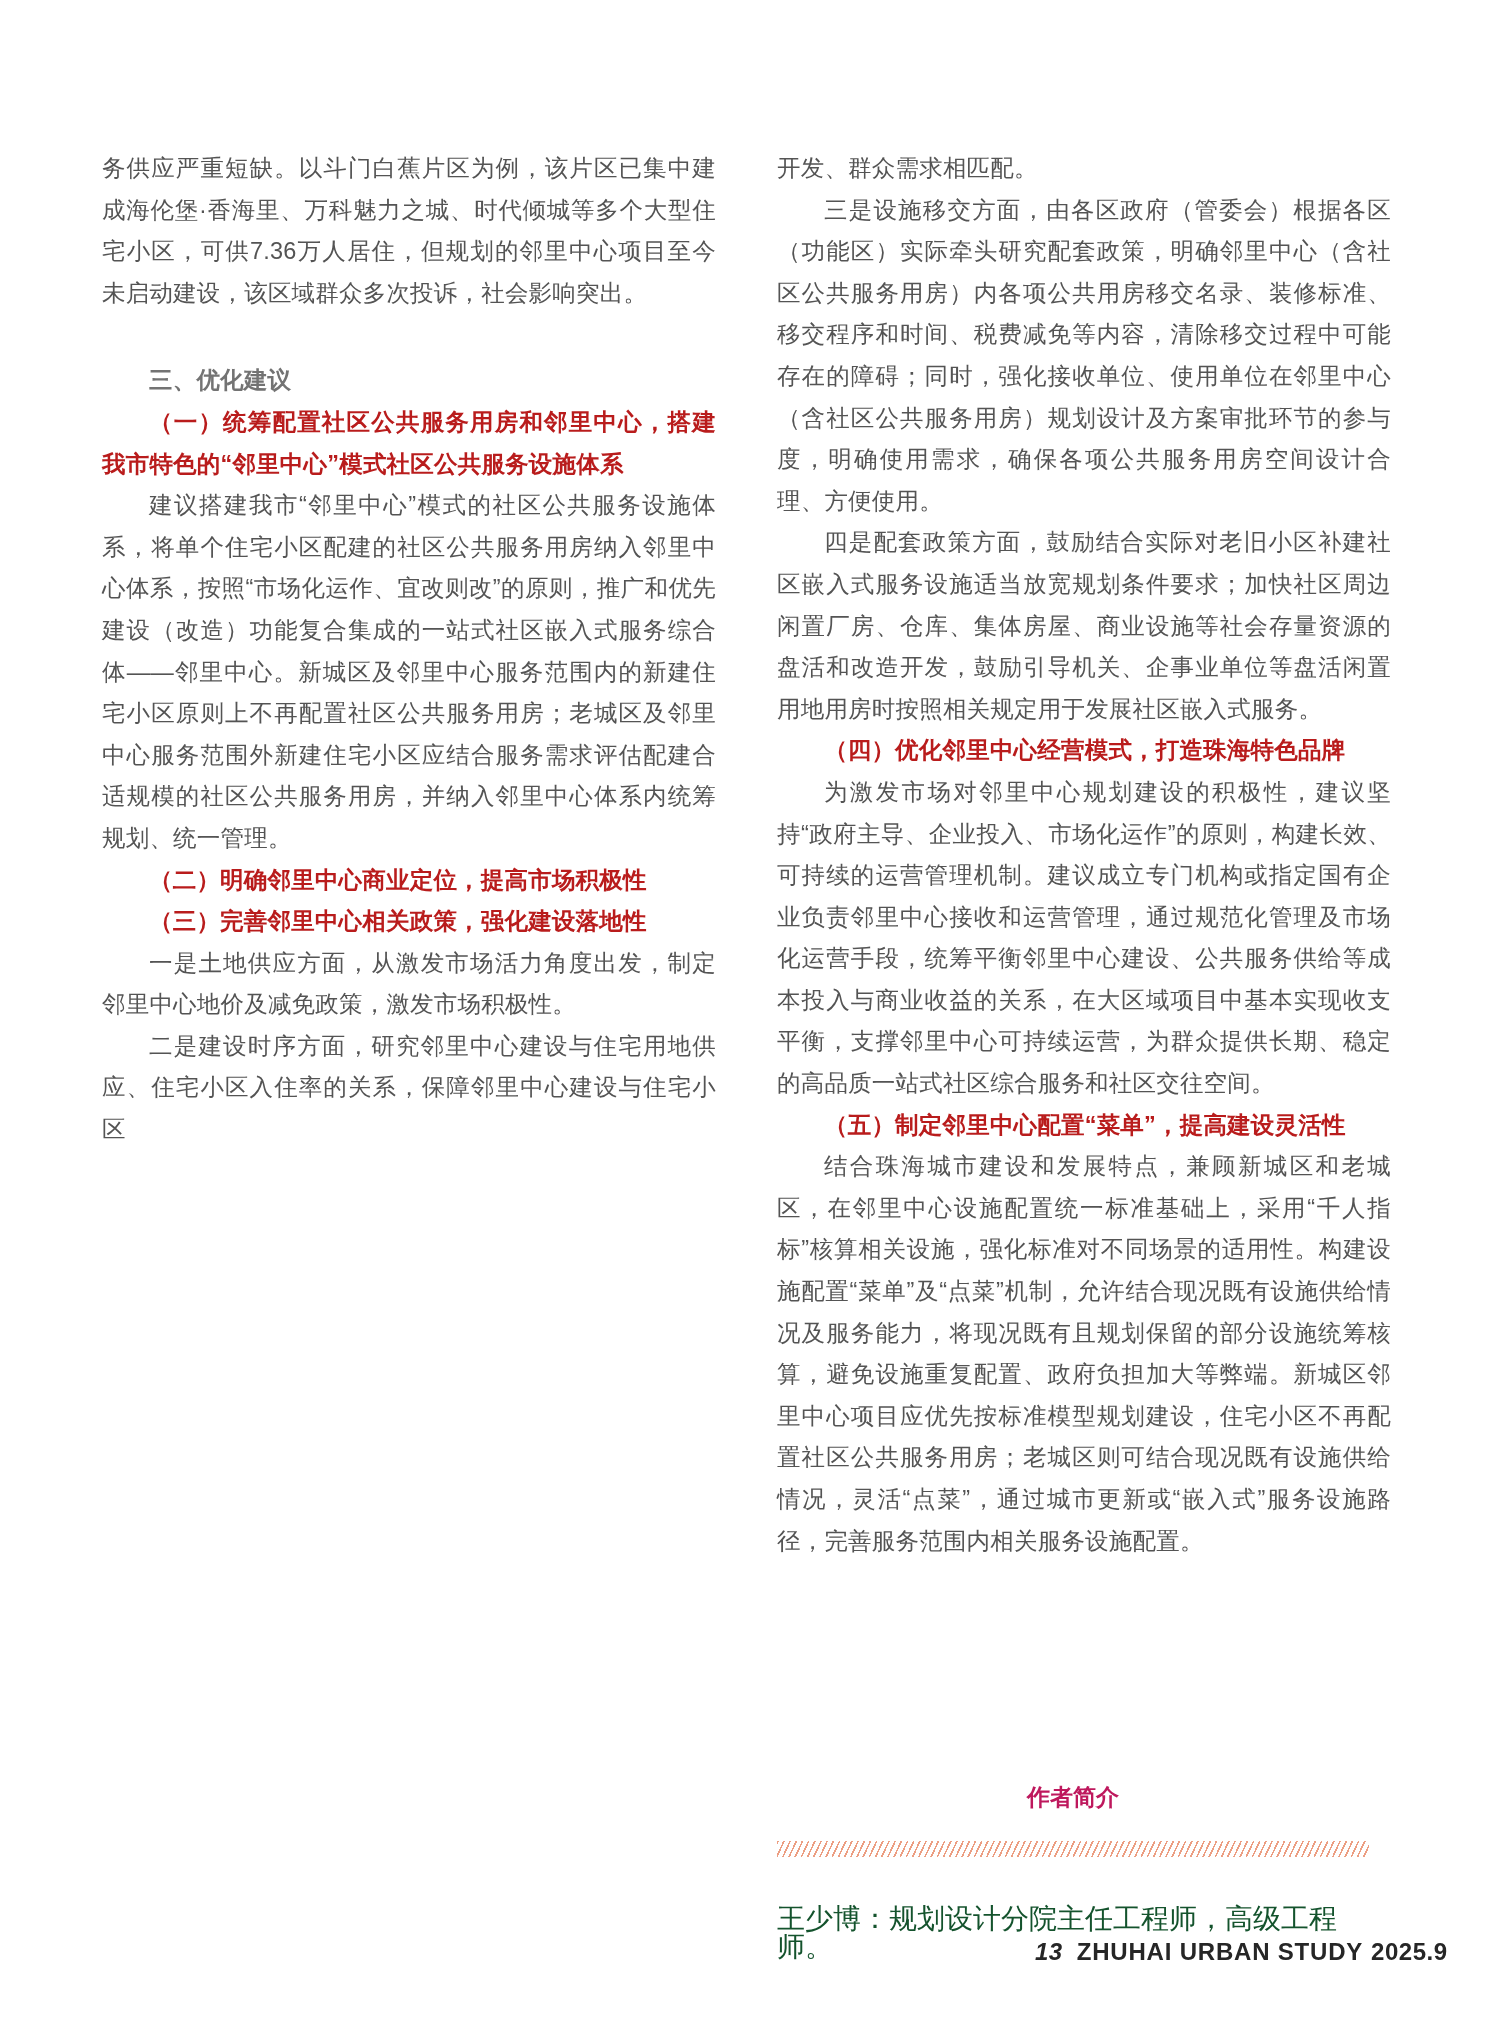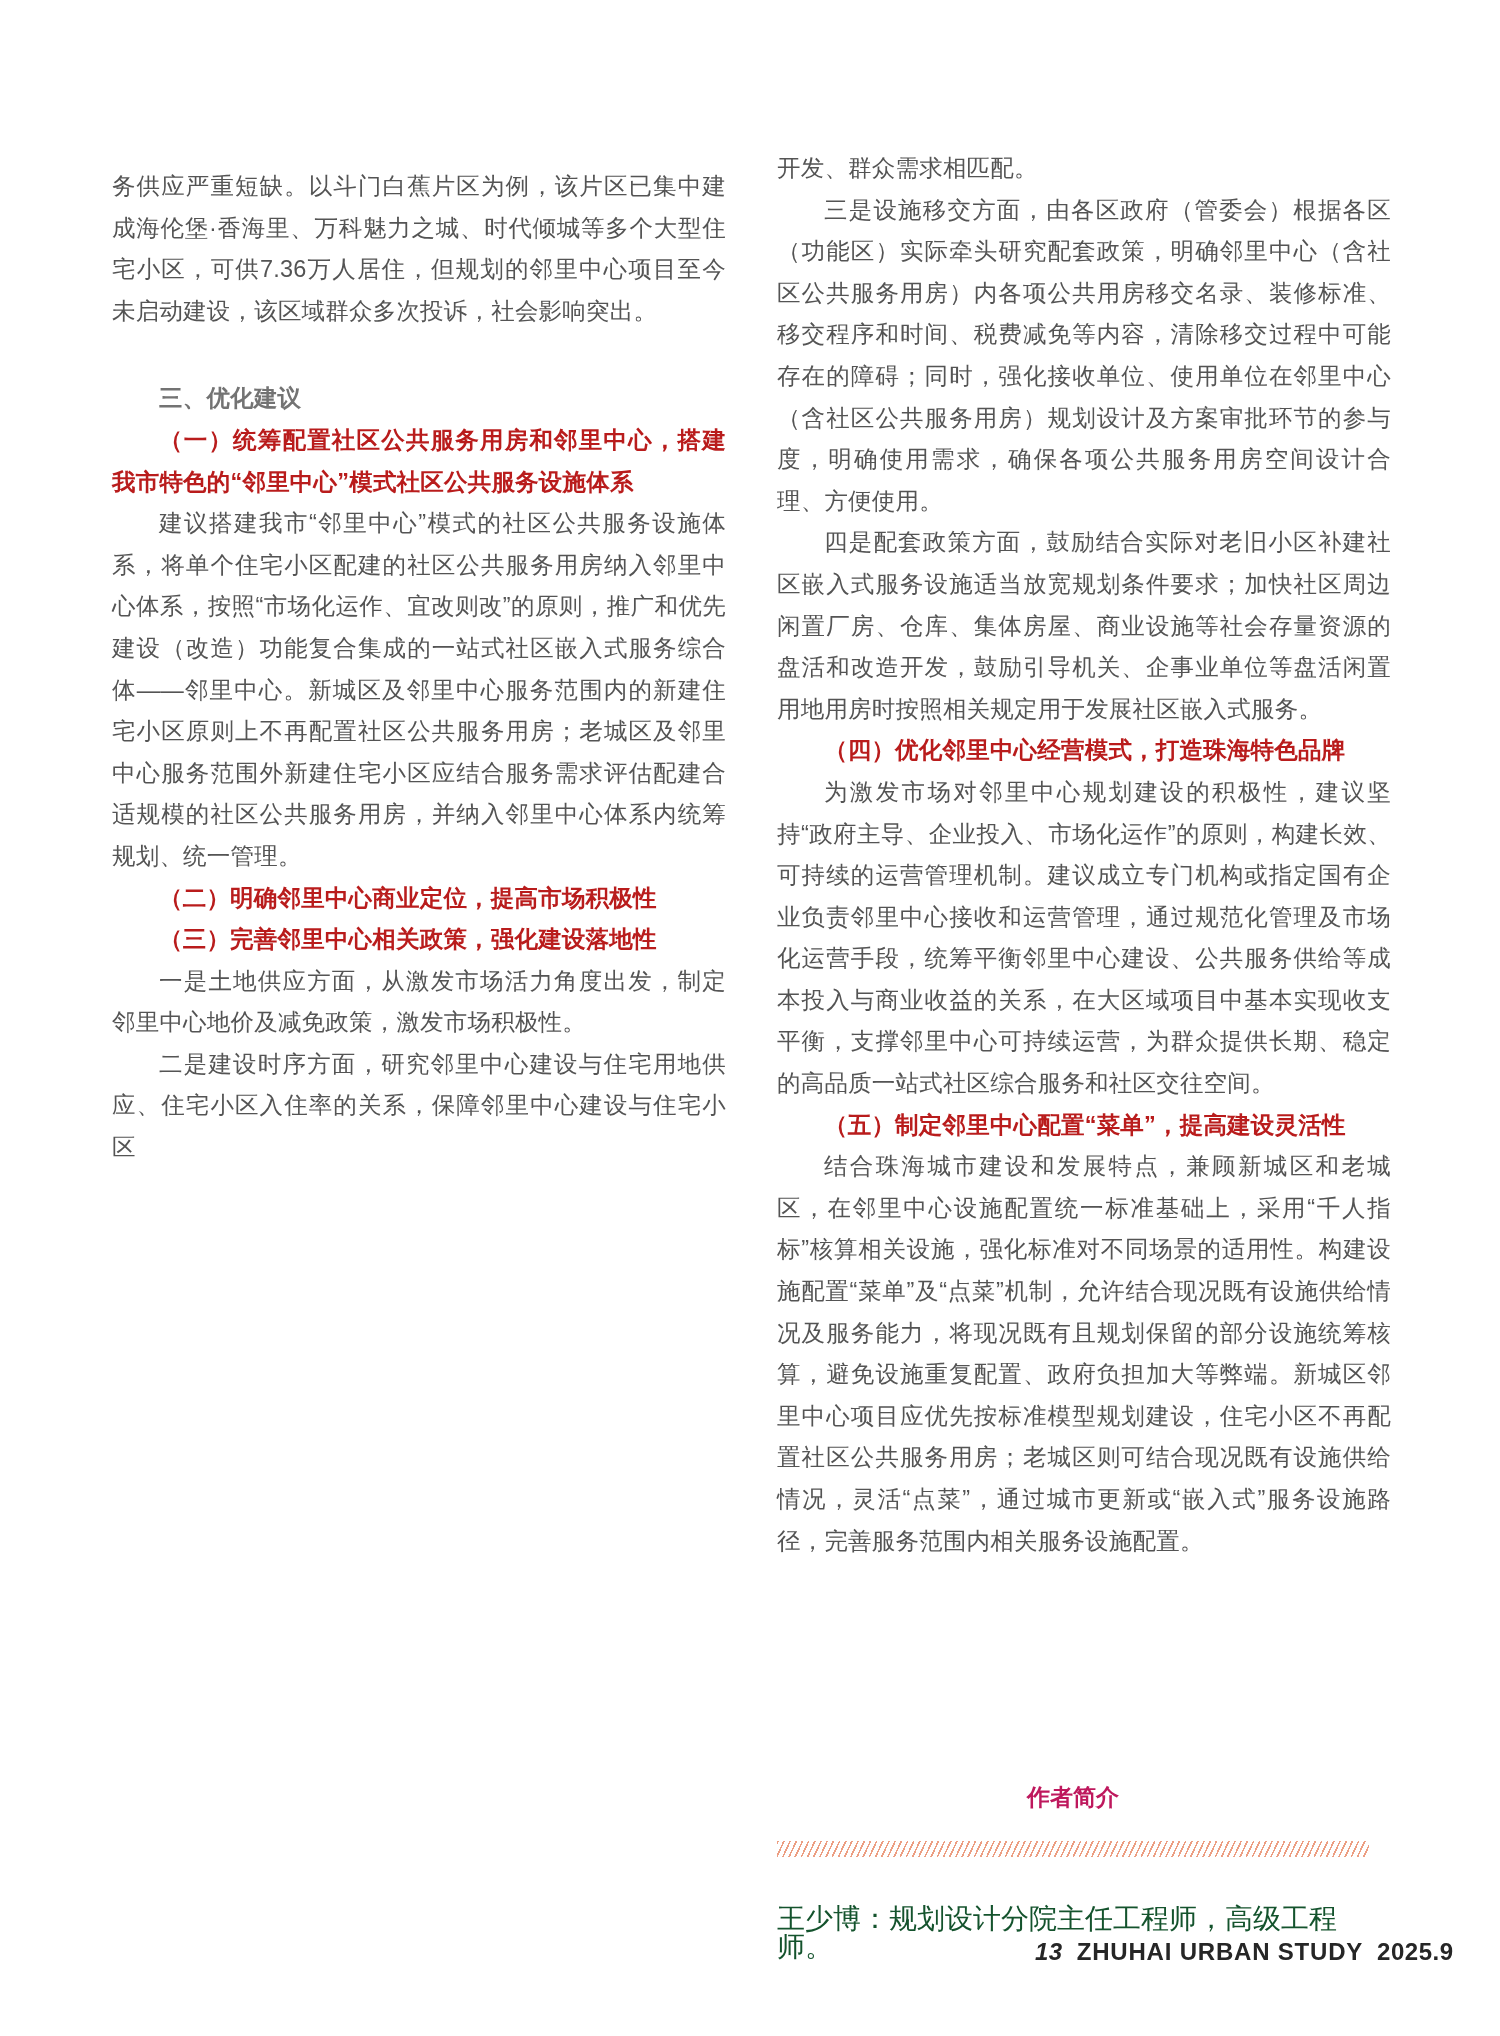--- a/index.html
+++ b/index.html
@@ -8,21 +8,21 @@
     width:1500px;height:2036px;
     background:#ffffff;
     overflow:hidden;
     font-family:"Liberation Sans","DejaVu Sans",sans-serif;
   }
   .col{
     position:absolute;
     top:148px;
     width:614px;
   }
-  .col-left{left:112px;margin-top:18px;}
+  .col-left{left:102px;}
   .col-right{left:777px;}
   .col p{
     margin:0;
     font-size:23.5px;
     line-height:41.6px;
     color:#545454;
     text-align:justify;
     text-justify:inter-ideograph;
     letter-spacing:0.2px;
   }
@@ -75,21 +75,21 @@
     position:absolute;
     left:1035px;
     top:1938px;
     font-size:24px;
     font-weight:700;
     color:#262626;
     letter-spacing:0.5px;
     white-space:nowrap;
   }
   .page-footer .fp{margin-right:14px;font-style:italic;}
-  .page-footer .fj{margin-right:14px;letter-spacing:0.8px;}
+  .page-footer .fj{margin-right:8px;letter-spacing:0.8px;}
 </style>
 </head>
 <body>
 
 <div class="page">
 
   <div class="col col-left" id="col-left">
       <p class="continuation">务供应严重短缺。以斗门白蕉片区为例，该片区已集中建成海伦堡·香海里、万科魅力之城、时代倾城等多个大型住宅小区，可供7.36万人居住，但规划的邻里中心项目至今未启动建设，该区域群众多次投诉，社会影响突出。</p>
       <p class="section-heading">三、优化建议</p>
       <p class="sub-heading">（一）统筹配置社区公共服务用房和邻里中心，搭建我市特色的“邻里中心”模式社区公共服务设施体系</p>

